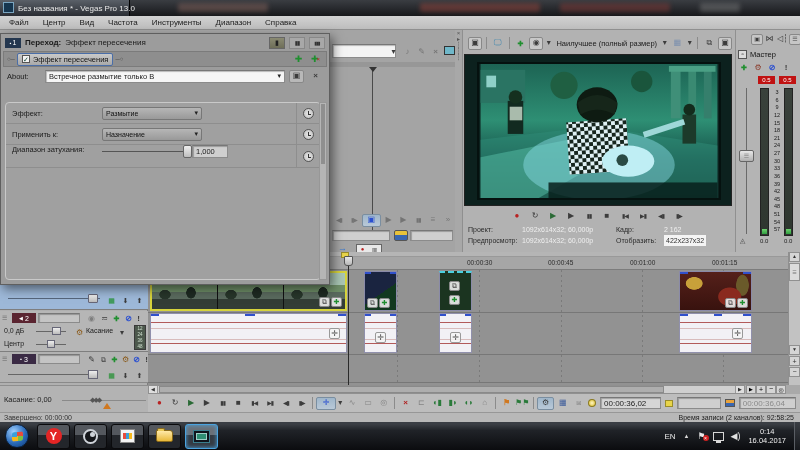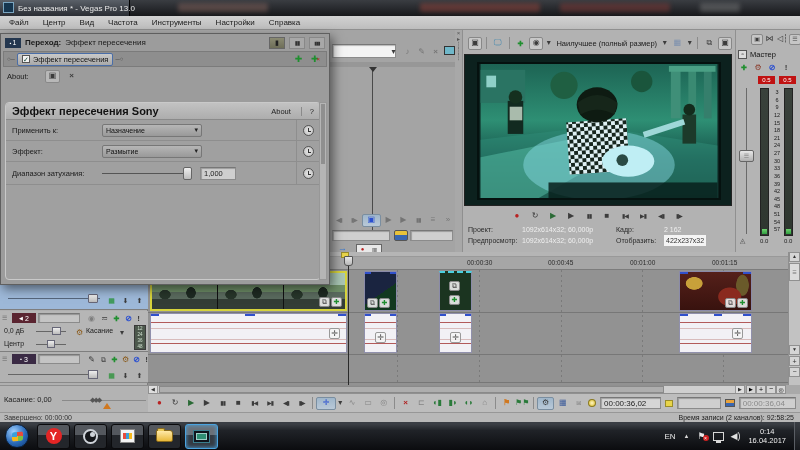--- a/index.html
+++ b/index.html
@@ -75,21 +75,21 @@
   <div class="abs blur" style="left:700px;top:3px;width:40px;height:9px;background:rgba(150,150,150,.35)"></div>
 </div>
 
 <div class="abs" style="left:0;top:16px;width:800px;height:14px;background:linear-gradient(#d2d2d2,#bdbdbd);display:flex;align-items:center;border-bottom:1px solid #8f8f8f;padding-left:2px">
 
 <span class="menu-item">Файл</span>
     <span class="menu-item">Центр</span>
     <span class="menu-item">Вид</span>
     <span class="menu-item">Частота</span>
     <span class="menu-item">Инструменты</span>
-    <span class="menu-item">Настройки</span>
+    <span class="menu-item">Диапазон</span>
     <span class="menu-item">Справка</span>
   </div>
 
 <div class="abs" style="left:0;top:30px;width:800px;height:392px;background:#a9a9a9"></div>
 
 <div class="abs" style="left:330px;top:30px;width:125px;height:222px;background:#a4a4a4">
   <div class="abs fld" style="left:2px;top:14px;width:64px;height:14px;background:#f4f4f4"></div>
   <span class="abs gi" style="left:56px;top:15px">▾</span>
   <span class="abs gi dim" style="left:70px;top:15px">♪</span>
   <span class="abs gi dim" style="left:84px;top:15px">✎</span>
@@ -424,56 +424,55 @@
       <span style="width:8px;height:8px;background:#f4f4f4;border:1px solid #555;font-size:7px;line-height:7px;color:#143;display:inline-block;text-align:center">✓</span>
       <span style="font-size:7.5px;color:#111">Эффект пересечения</span>
     </span>
     <span style="font-size:6px;color:#444">─○</span>
     <span style="flex:1"></span>
     <span class="gi" style="color:#1f8f2f;font-size:9px">✚</span>
     <span class="gi" style="color:#1f8f2f;font-size:9px">✚<span style="color:#c02020;font-size:6px;margin-left:-2px">×</span></span>
   </div>
   <div style="height:18px;display:flex;align-items:center;padding:0 6px;gap:4px">
     <span style="font-size:7.5px;color:#1a1a1a;width:34px">About:</span>
+    <span class="fld" style="flex:1;height:13px;background:#f6f6f6;justify-content:space-between">
+        <span>Встречное размытие только B</span>
+        <span style="font-size:7px">▾</span>
+      </span>
     <span class="gi" style="border:1px solid #888;background:#b8b8b8;border-radius:2px">▣</span>
     <span class="gi i-x"></span>
   </div>
   <div style="position:absolute;left:4px;top:68px;width:316px;height:178px;border:1px solid #c9c9c9;border-radius:4px;background:#a0a0a0;overflow:hidden">
-    <div style="height:17px;background:linear-gradient(#c2c2c2,#adadad);display:flex;align-items:center;padding:0 6px;border-bottom:1px solid #8a8a8a">
-      <span style="font-size:11px;font-weight:bold;color:#111;flex:1">Эффект пересечения Sony</span>
-      <span style="font-size:7.5px;color:#222;margin-right:10px">About</span>
-      <span style="font-size:7.5px;color:#222;border-left:1px solid #8a8a8a;padding-left:8px">?</span>
+    <div style="height:21px;display:flex;align-items:center;padding:0 6px;border-bottom:1px solid #8e8e8e">
+      <span style="font-size:7.5px;color:#1a1a1a;width:90px">Эффект:</span>
+      <span class="dd" style="width:100px;height:13px">
+          <span>Размытие</span>
+        </span>
+      <span style="flex:1"></span>
+      <span style="border-left:1px solid #8e8e8e;padding-left:6px;height:100%;display:flex;align-items:center">
+          <span class="clockicon"></span>
+        </span>
     </div>
     <div style="height:21px;display:flex;align-items:center;padding:0 6px;border-bottom:1px solid #8e8e8e">
       <span style="font-size:7.5px;color:#1a1a1a;width:90px">Применить к:</span>
       <span class="dd" style="width:100px;height:13px">
           <span>Назначение</span>
         </span>
       <span style="flex:1"></span>
       <span style="border-left:1px solid #8e8e8e;padding-left:6px;height:100%;display:flex;align-items:center">
           <span class="clockicon"></span>
         </span>
     </div>
-    <div style="height:21px;display:flex;align-items:center;padding:0 6px;border-bottom:1px solid #8e8e8e">
-      <span style="font-size:7.5px;color:#1a1a1a;width:90px">Эффект:</span>
-      <span class="dd" style="width:100px;height:13px">
-          <span>Размытие</span>
-        </span>
-      <span style="flex:1"></span>
-      <span style="border-left:1px solid #8e8e8e;padding-left:6px;height:100%;display:flex;align-items:center">
-          <span class="clockicon"></span>
-        </span>
-    </div>
-    <div style="height:23px;display:flex;align-items:center;padding:0 6px;border-bottom:1px solid #8e8e8e">
+    <div style="height:23px;display:flex;padding:0 6px;border-bottom:1px solid #8e8e8e">
       <span style="font-size:7.5px;color:#1a1a1a;width:90px">Диапазон затухания:</span>
       <span style="position:relative;width:90px;height:13px;display:inline-block">
         <span style="position:absolute;left:0;right:0;top:6px;height:1px;background:#555"></span>
         <span style="position:absolute;right:0;top:0;width:9px;height:13px;background:linear-gradient(#efefef,#bdbdbd);border:1px solid #666;border-radius:2px"></span>
       </span>
-      <span class="fld" style="width:36px;height:13px;margin-left:8px">
+      <span class="fld" style="width:36px;height:13px;">
           <span>1,000</span>
         </span>
       <span style="flex:1"></span>
       <span style="border-left:1px solid #8e8e8e;padding-left:6px;height:100%;display:flex;align-items:center">
           <span class="clockicon"></span>
         </span>
     </div>
   </div>
   <div style="position:absolute;right:2px;top:68px;width:8px;height:178px;background:#b5b5b5;border:1px solid #979797">
     <div style="margin:1px;height:60px;background:#8f8f8f"></div>

